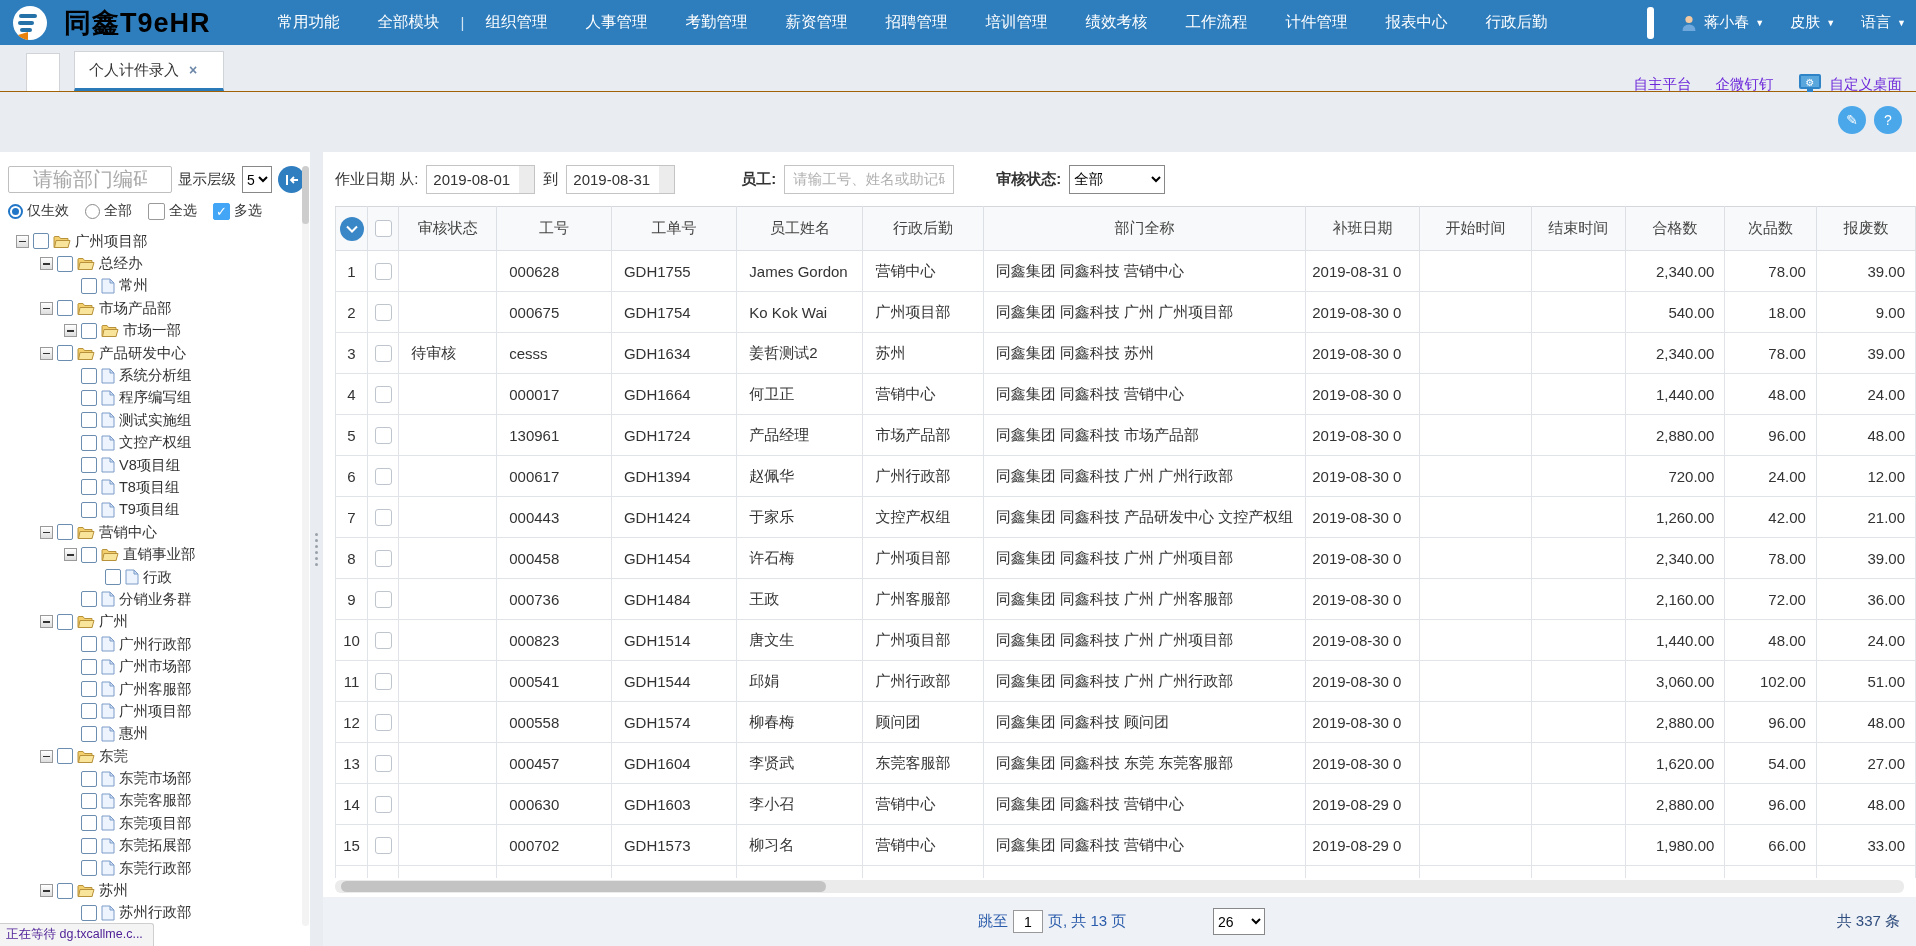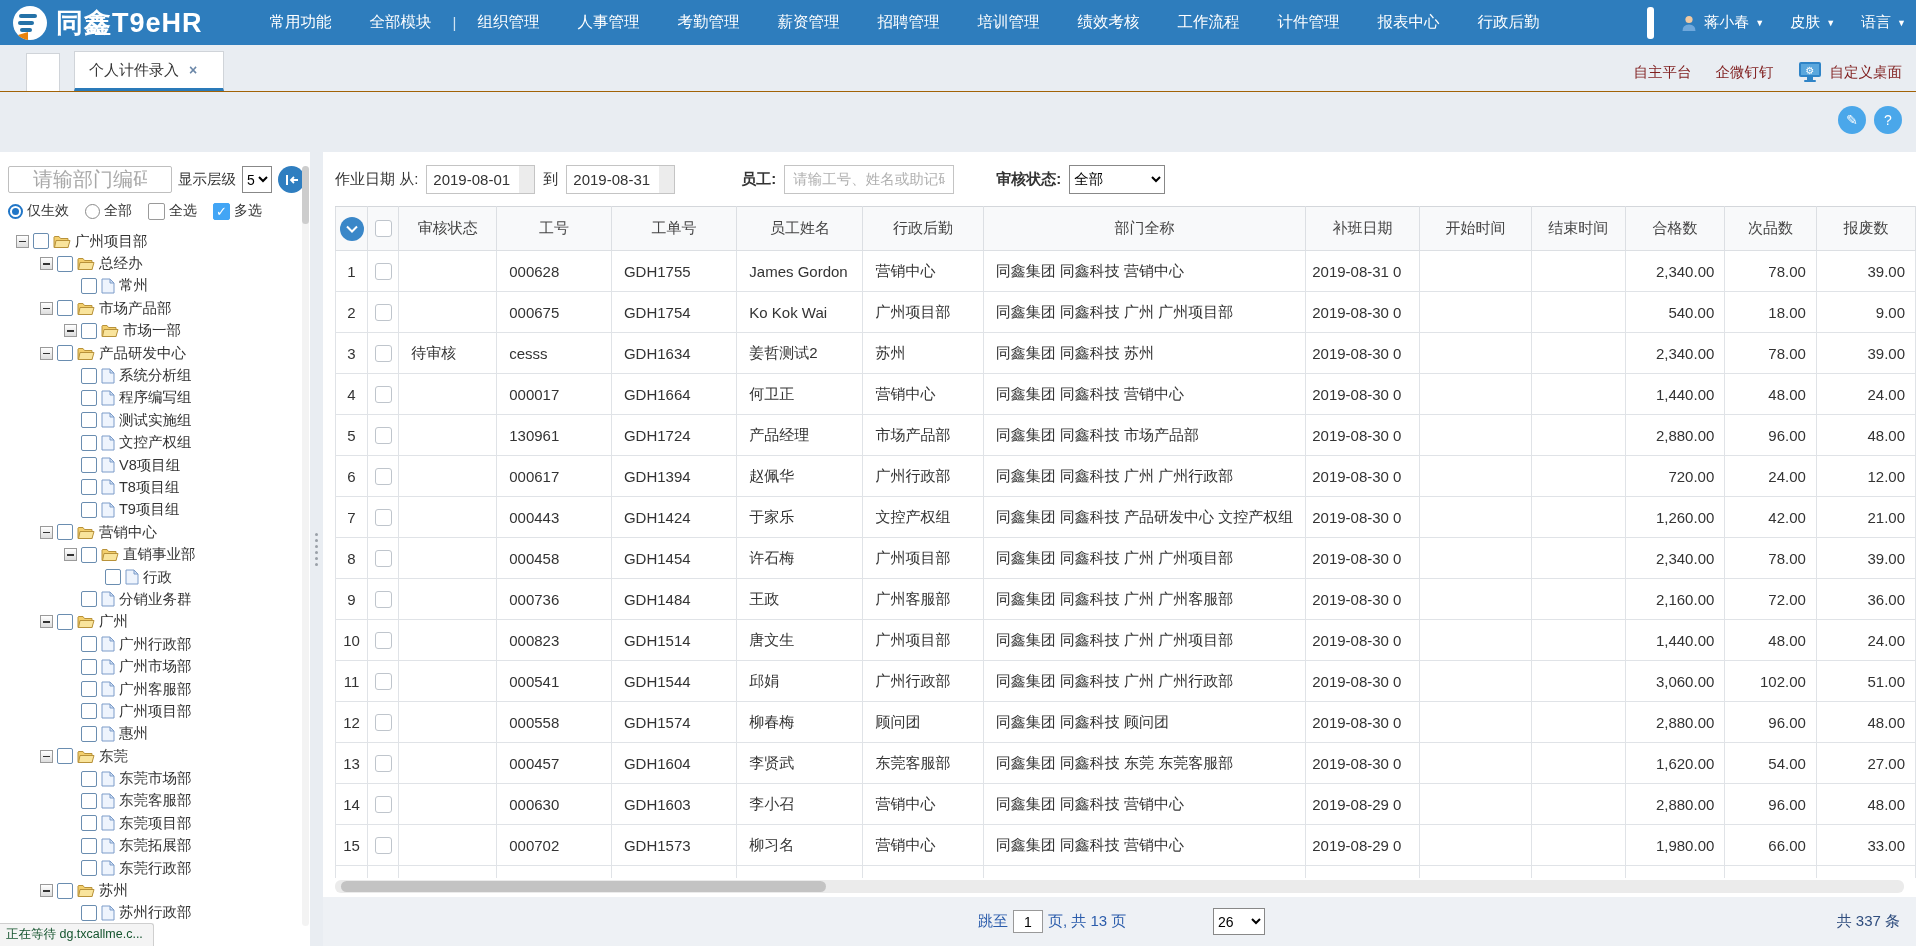--- a/index.html
+++ b/index.html
@@ -2,35 +2,35 @@
 <html><head>
 <meta charset="utf-8">
 <style>
   * { box-sizing: border-box; margin:0; padding:0; }
   html,body { width:1916px; height:946px; overflow:hidden; }
   body { font-family:"Liberation Sans","DejaVu Sans",sans-serif; background:#eef1f5; position:relative; color:#333; }
 
   
   .navbar { height:45px; background:#2e7dbd; display:flex; align-items:center; padding:0 10px 0 12px; }
   .brand { display:flex; align-items:center; gap:8px; margin-right:48px; }
-  .brand-title { color:#ffffff; font-size:27px; font-weight:bold; letter-spacing:1px; white-space:nowrap; }
+  .brand-title { color:#000000; font-size:27px; font-weight:bold; letter-spacing:1px; white-space:nowrap;margin-left:8px; }
   .nav-menu { display:flex; align-items:center; flex:1; }
   .nav-menu .mi { color:#fff; font-size:15.5px; margin:12px 19px; white-space:nowrap; cursor:pointer; }
   .nav-menu .sep { color:#cfe3f2; font-size:15px; margin:0 2px; }
   .nav-pill { width:7px; height:32px; background:#fff; border-radius:3px; margin:0 26px 0 6px; }
   .nav-right { display:flex; align-items:center; gap:0; color:#fff; font-size:15px; white-space:nowrap; }
   .nav-right .grp { display:flex; align-items:center; gap:6px; margin-left:26px; cursor:pointer; }
   .caret { font-size:9px; color:#fff; }
 
   
   .tabbar { height:47px; background:#e9edf2; display:flex; align-items:flex-end; border-bottom:1px solid #a16207; position:relative; }
   .blank-tab { width:34px; height:38px; background:#fff; border:1px solid #d0d4d9; border-bottom:none; margin:0 14px 0 26px; }
   .tab { height:40px; min-width:150px; background:#fff; border:1px solid #d0d4d9; border-bottom:3px solid #2a7ab9; display:flex; align-items:center; gap:10px; padding:0 14px; font-size:15px; color:#333; }
   .tab-close { color:#6b87a8; font-weight:bold; font-size:14px; cursor:pointer; }
-  .tab-links { position:absolute; right:14px; top:4px; height:46px; display:flex; align-items:center; gap:24px; font-size:14.5px; color:#7f1d1d;text-align:right; }
+  .tab-links { position:absolute; right:14px; top:16px; height:46px; display:flex; align-items:center; gap:24px; font-size:14.5px; color:#6d28d9;text-align:right; }
   .tab-links .lnk { cursor:pointer; display:flex; align-items:center; gap:8px; }
 
   
   .toolbar { height:60px; background:#e9edf2; display:flex; align-items:center; padding:0 12px; position:relative; }
   .tbtn { height:33px; min-width:95px; padding:0 14px; margin-right:12px; border:none; border-radius:4px; color:#fff; font-size:15px; font-family:inherit; cursor:pointer; }
   .round-btns { position:absolute; right:14px; top:14px; display:flex; gap:8px; }
   .rbtn { width:28px; height:28px; border-radius:50%; background:#4aa7ea; color:#fff; display:flex; align-items:center; justify-content:center; font-size:14px; cursor:pointer; }
 
   
   .content { display:flex; height:794px; }
@@ -90,21 +90,21 @@
   .hscroll { margin:2px 0 0 12px; height:13px; background:#ebebeb; border-radius:6px; position:relative; width:1569px; }
   .hthumb { position:absolute; left:6px; top:1px; height:11px; width:485px; background:#c3c3c3; border-radius:6px; }
 
   .footerbar { flex:1; background:#eef1f5; display:flex; align-items:center; position:relative; margin-top:4px; }
   .pager { position:absolute; left:655px; display:flex; align-items:center; gap:5px; font-size:15px; color:#2b5cab; }
   .pager input { width:30px; height:23px; border:1px solid #999; text-align:center; font-size:14px; font-family:inherit; }
   .psize { position:absolute; left:890px; }
   .psize select { width:52px; height:27px; font-size:14px; font-family:inherit; border:1px solid #888; background:#fff; }
   .total { position:absolute; right:16px; font-size:15px; color:#2f4d7e; }
 
-  .status-toast { position:absolute; left:0; bottom:0; background:#f4f4f4; border:1px solid #cfcfcf; border-left:none; border-bottom:none; padding:2px 10px 3px 6px; font-size:12.5px; color:#14532d; border-top-right-radius:3px; z-index:50; }
+  .status-toast { position:absolute; left:0; bottom:0; background:#f4f4f4; border:1px solid #cfcfcf; border-left:none; border-bottom:none; padding:2px 10px 3px 6px; font-size:12.5px; color:#4c1d95; border-top-right-radius:3px; z-index:50; }
 </style>
 </head>
 <body>
 
 <div class="navbar">
   <div class="brand">
     <svg width="36" height="36" viewBox="0 0 36 36">
       <circle cx="18" cy="18" r="17" fill="#ffffff"></circle>
       <path d="M6 30 A17 17 0 0 0 16 35 L16 27 Z" fill="#e8820c"></path>
       <rect x="7" y="9" width="18" height="4" rx="2" fill="#2572a8"></rect>

